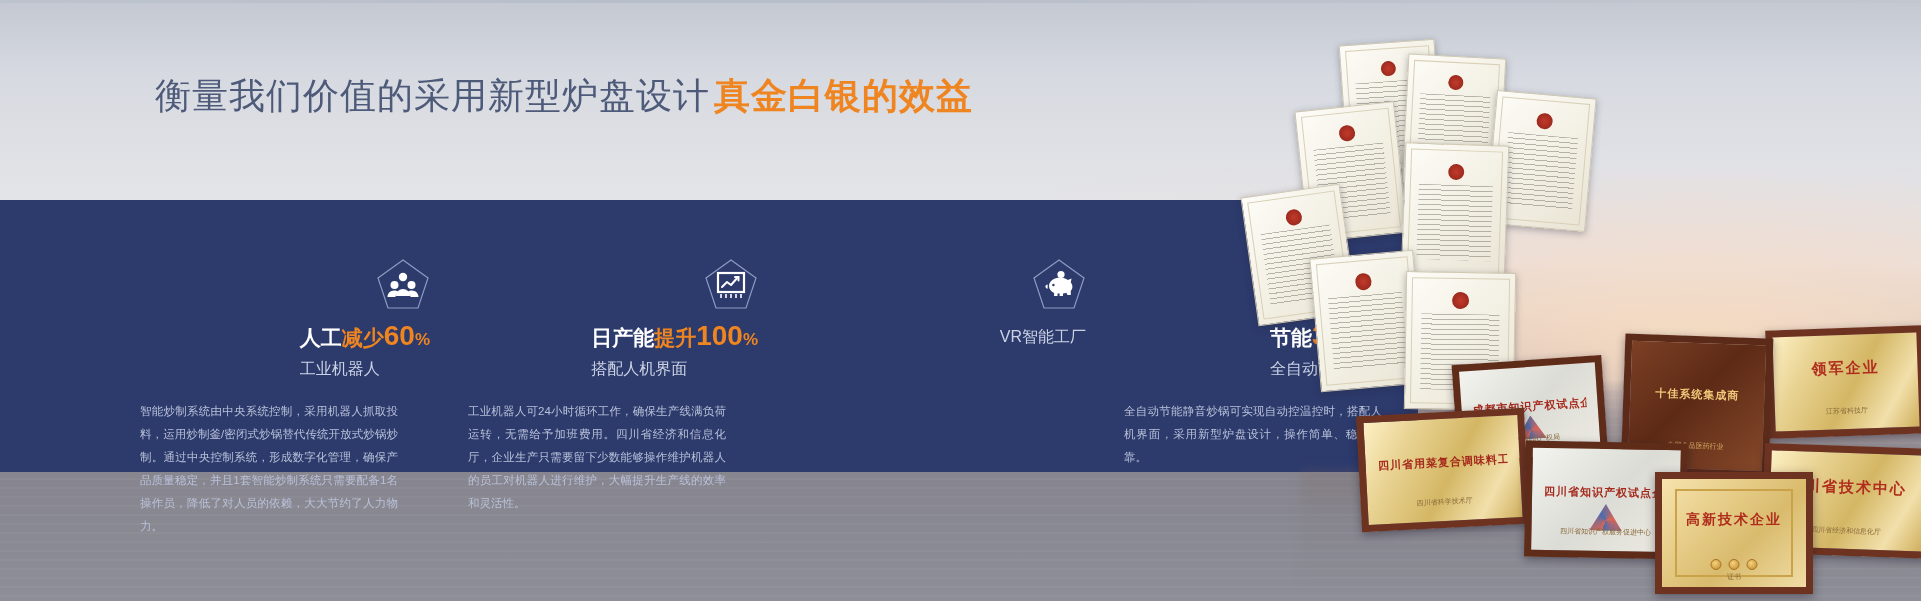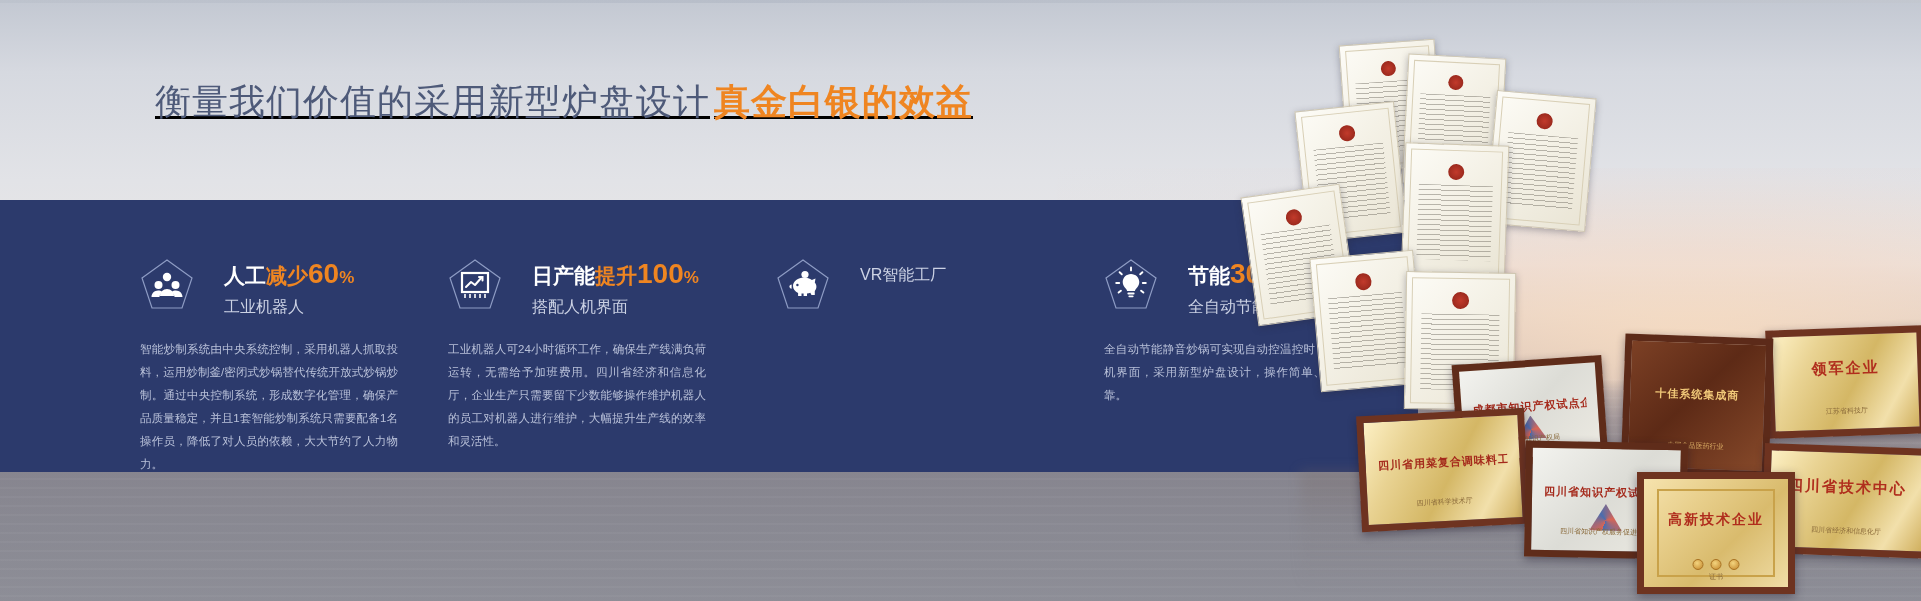--- a/index.html
+++ b/index.html
@@ -60,23 +60,23 @@
     opacity:.8;
   }
   .topline {
     position:absolute; left:0; right:0; top:0; height:3px;
     background:linear-gradient(90deg,#b9bfc9,#aeb5c2 40%,#c2c6cd 100%);
     opacity:.55;
   }
 
   
   .headline {
-    position:absolute; left:155px; top:78px;
+    position:absolute; left:155px; top:72px;
     white-space:nowrap;
-    display:flex; align-items:baseline;text-decoration:underline;
+    display:flex; align-items:baseline;
   }
   .hl-plain {
     font-size:36px; color:#4e5a79; font-weight:400;
     letter-spacing:1px;
   }
   .hl-big {
     font-size:66px; color:#2d3c6e; font-weight:700;
     letter-spacing:0px; line-height:1; padding:0 4px;
   }
   .hl-orange {
@@ -93,25 +93,25 @@
   .features {
     position:absolute; inset:0;
     display:flex;
     padding:30px 0 0 0;
   }
   .feature {
     position:relative;
     padding-top:26px;
   }
   .feature.f1 { margin-left:140px; width:290px; }
-  .feature.f2 { margin-left:18px;  width:290px; }
+  .feature.f2 { margin-left:38px;  width:290px; }
   .feature.f3 { margin-left:38px;  width:290px; }
   .feature.f4 { margin-left:38px;  width:290px; }
 
-  .feat-head { display:flex; align-items:flex-start; gap:30px; }
+  .feat-head { display:flex; align-items:flex-end; gap:6px;flex-direction:column; }
 
   .pent {
     position:relative; flex:0 0 auto;
     width:54px; height:54px; margin-top:2px;
   }
   .pent svg { display:block; width:54px; height:54px; }
 
   .feat-titles { padding-top:2px; }
   .feat-title {
     font-size:21px; font-weight:700; color:#ffffff;
@@ -419,21 +419,21 @@
       </div>
     </div>
 
     <div class="cert plaque gold" style="left:508px; top:406px; width:168px; height:110px; transform:rotate(2deg); z-index:6;">
       <div class="inner">
         <div class="ptitle-cn">四川省技术中心</div>
         <div class="psub">四川省经济和信息化厅</div>
       </div>
     </div>
 
-    <div class="cert plaque" style="left:382px; top:432px; width:158px; height:122px; transform:rotate(0deg); z-index:9;">
+    <div class="cert plaque" style="left:400px; top:432px; width:158px; height:122px; transform:rotate(0deg); z-index:9;">
       <div class="inner">
         <div class="deco-border"></div>
         <div class="ptitle-cn" style="top:30%; font-size:14px;">高新技术企业</div>
         <div class="medal-row">
           <span class="medal"></span>
           <span class="medal"></span>
           <span class="medal"></span>
         </div>
         <div class="psub" style="bottom:5%;">证书</div>
       </div>

